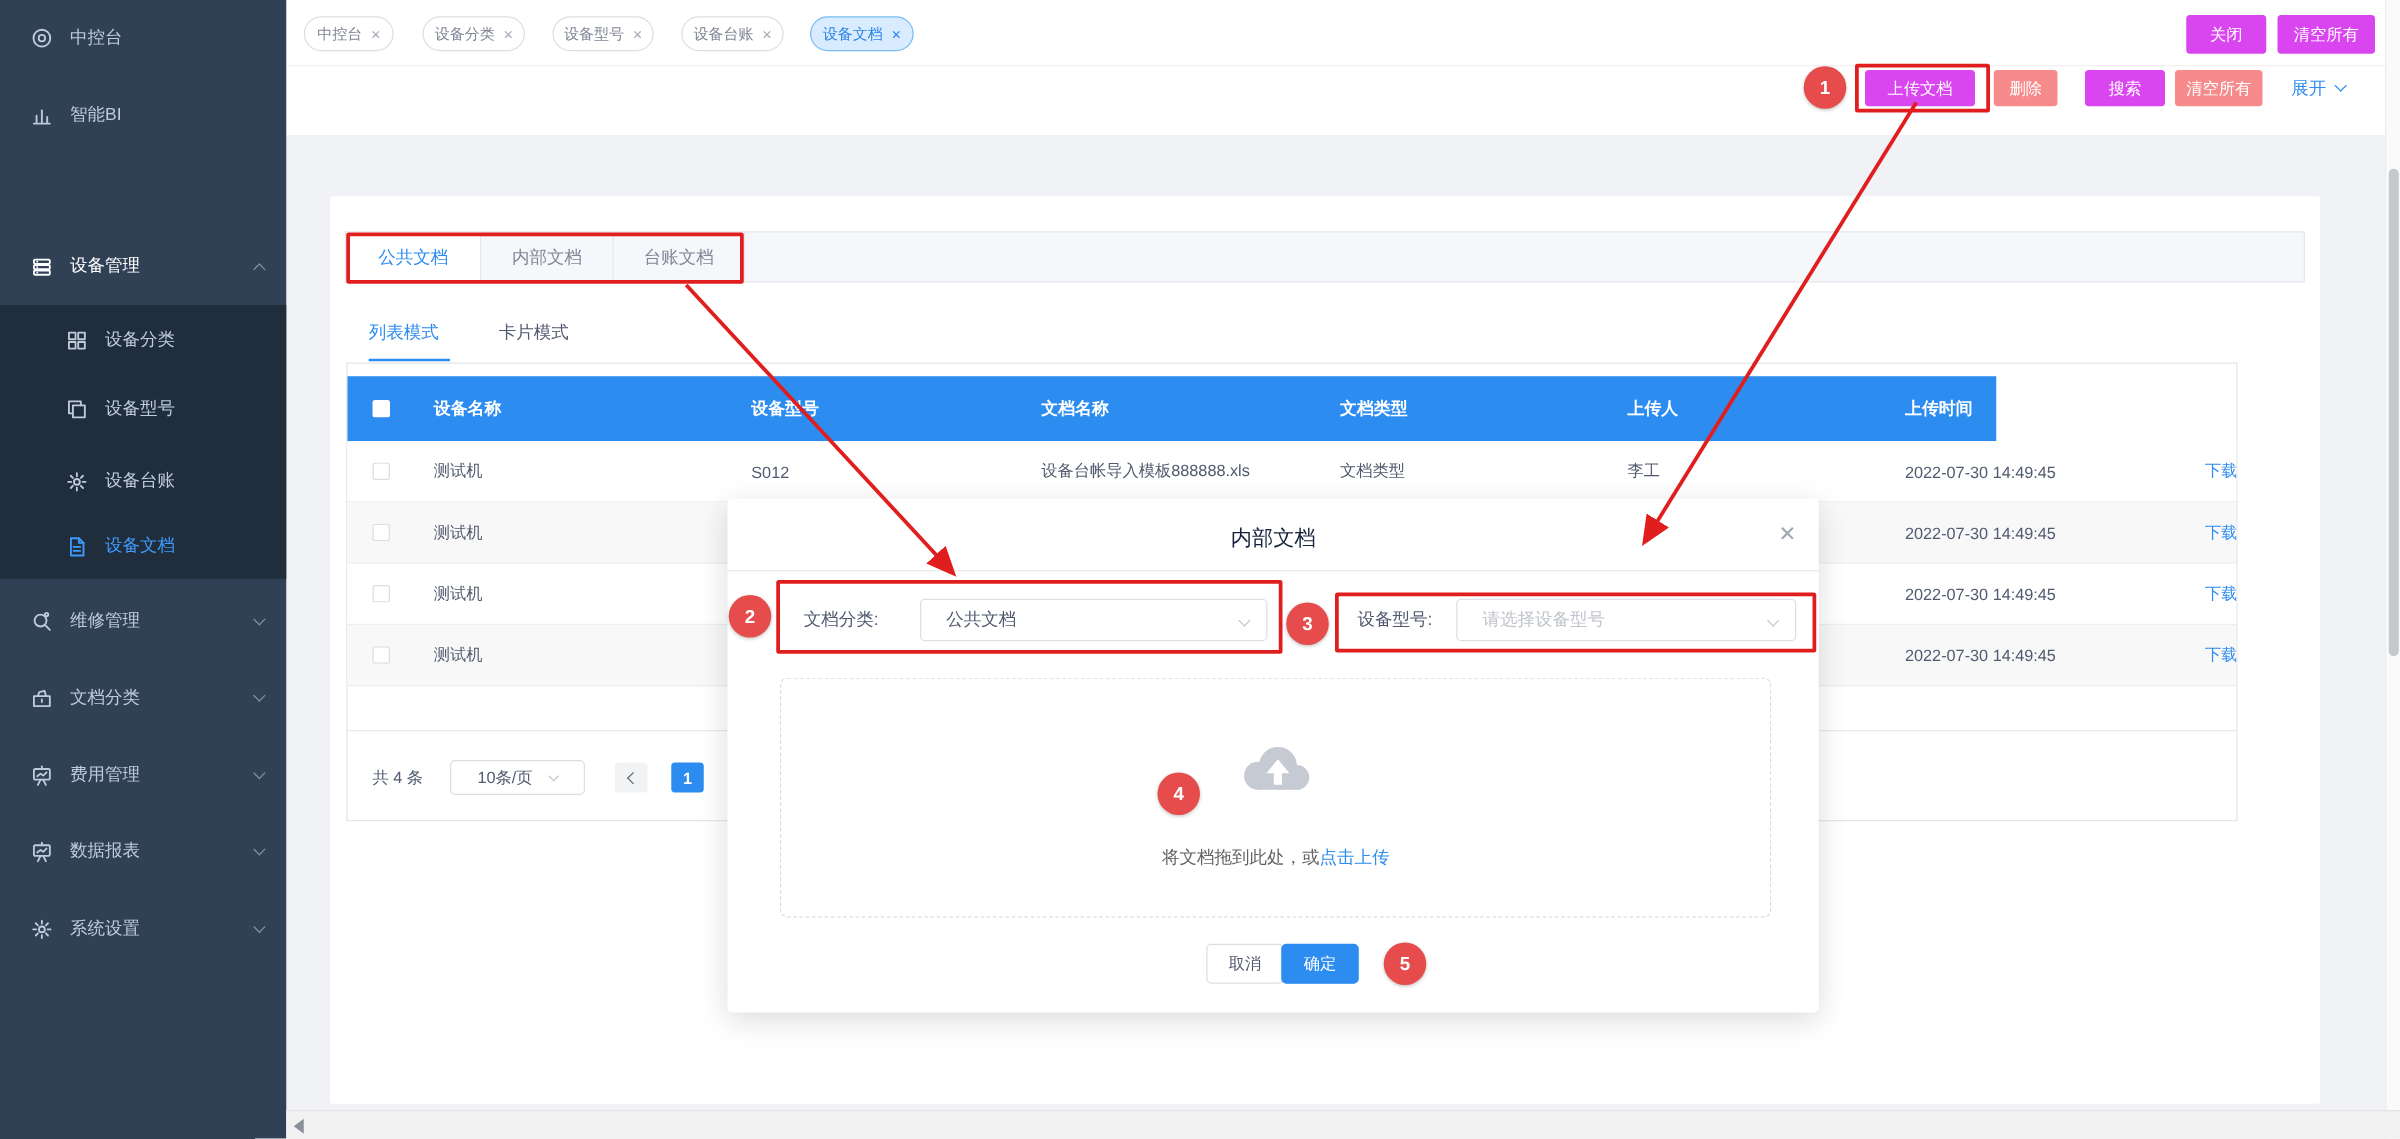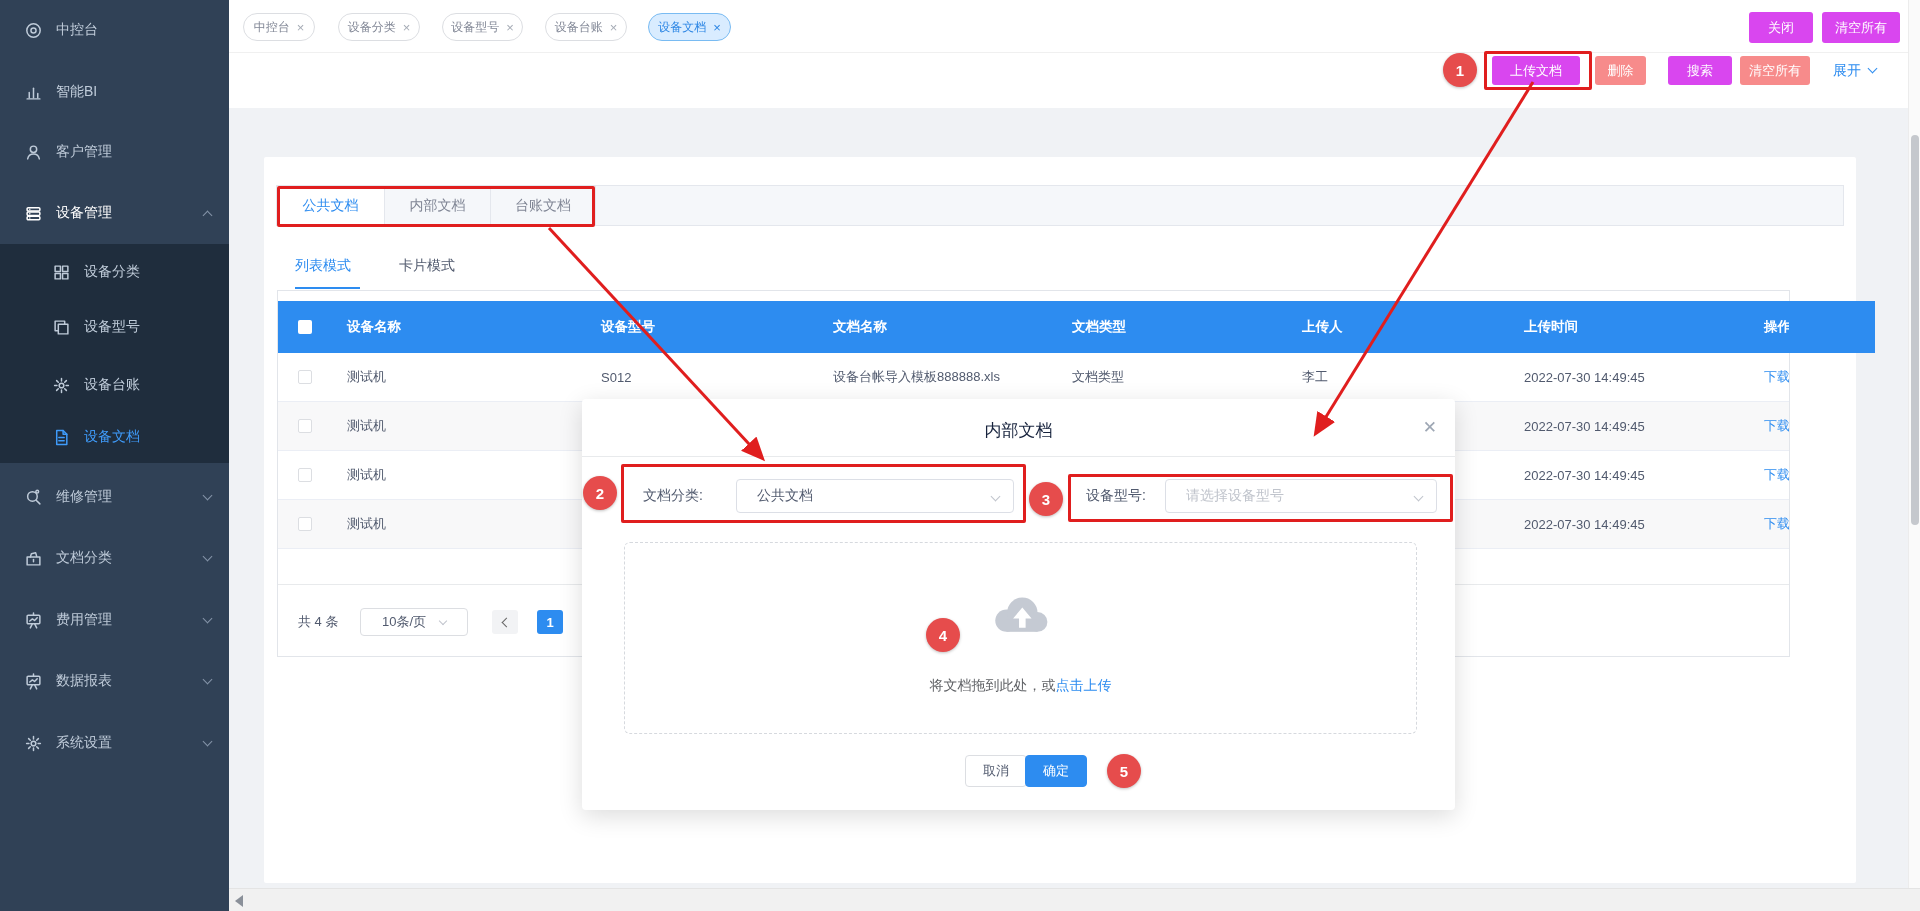--- a/index.html
+++ b/index.html
@@ -46,21 +46,21 @@
   .doc-tabs { left:276px; top:185px; width:1568px; height:41px; background:#f5f7fa; border:1px solid #e4e7ed; display:flex; }
   .doc-tab { height:100%; display:flex; align-items:center; justify-content:center; font-size:14px;
     color:#808695; border-right:1px solid #e4e7ed; cursor:pointer; }
   .doc-tab.active { background:#fff; color:#2d8cf0; margin-bottom:-1px; }
   .mode-tab { position:absolute; font-size:14px; color:#515a6e; cursor:pointer; }
   .mode-tab.active { color:#2d8cf0; }
   .mode-underline { left:295px; top:287px; width:65px; height:2px; background:#2d8cf0; }
 
   .inner-box { left:277px; top:290px; width:1513px; height:367px; border:1px solid #e2e5ea; background:#fff; }
   .tgrid { display:grid; grid-template-columns:53px 254px 232px 239px 230px 222px 240px 41px; align-items:center; }
-  .thead { position:absolute; left:0; top:10px; width:1597px; height:52px; background:#2d8cf0; color:#fff;
+  .thead { position:absolute; left:0; top:10px; width:1319px; height:52px; background:#2d8cf0; color:#fff;
     font-size:13.5px; font-weight:bold; }
   .trow { position:absolute; left:0; width:1511px; height:49px; font-size:13px; color:#515a6e;
     border-bottom:1px solid #ebeef5; background:#fff; }
   .trow.stripe { background:#f8f8f9; }
   .cell { padding-left:16px; white-space:nowrap; overflow:hidden; }
   .c-check { display:flex; justify-content:center; padding-left:0; }
   .cb { width:14px; height:14px; border-radius:2px; background:#fff; border:1px solid #dcdee2; cursor:pointer; }
   .cb.head { border:none; }
   .link { color:#2d8cf0; cursor:pointer; }
   .hline { position:absolute; left:0; top:293px; width:1511px; height:1px; background:#e8eaec; }
@@ -129,29 +129,20 @@
       <span class="sicon">
           <svg viewBox="0 0 16 16">
             <path d="M2 14h12"></path>
             <path d="M4 13V8"></path>
             <path d="M8 13V4"></path>
             <path d="M12 13V9"></path>
           </svg>
         </span>
       <span>智能BI</span>
     </div>
-    <div class="side-item" style="top:128px">
-      <span class="sicon">
-          <svg viewBox="0 0 16 16">
-            <circle cx="8" cy="5" r="3"></circle>
-            <path d="M2.5 14c.7-3 3-4.5 5.5-4.5S12.8 11 13.5 14"></path>
-          </svg>
-        </span>
-      <span>客户管理</span>
-    </div>
     <div class="side-item parent-open" style="top:189px">
       <span class="sicon">
           <svg viewBox="0 0 16 16">
             <rect x="2" y="2.5" width="12" height="3.2" rx="1"></rect>
             <rect x="2" y="6.6" width="12" height="3.2" rx="1"></rect>
             <rect x="2" y="10.7" width="12" height="3.2" rx="1"></rect>
             <path d="M4.5 4.1h.01M4.5 8.2h.01M4.5 12.3h.01"></path>
           </svg>
         </span>
       <span>设备管理</span>

